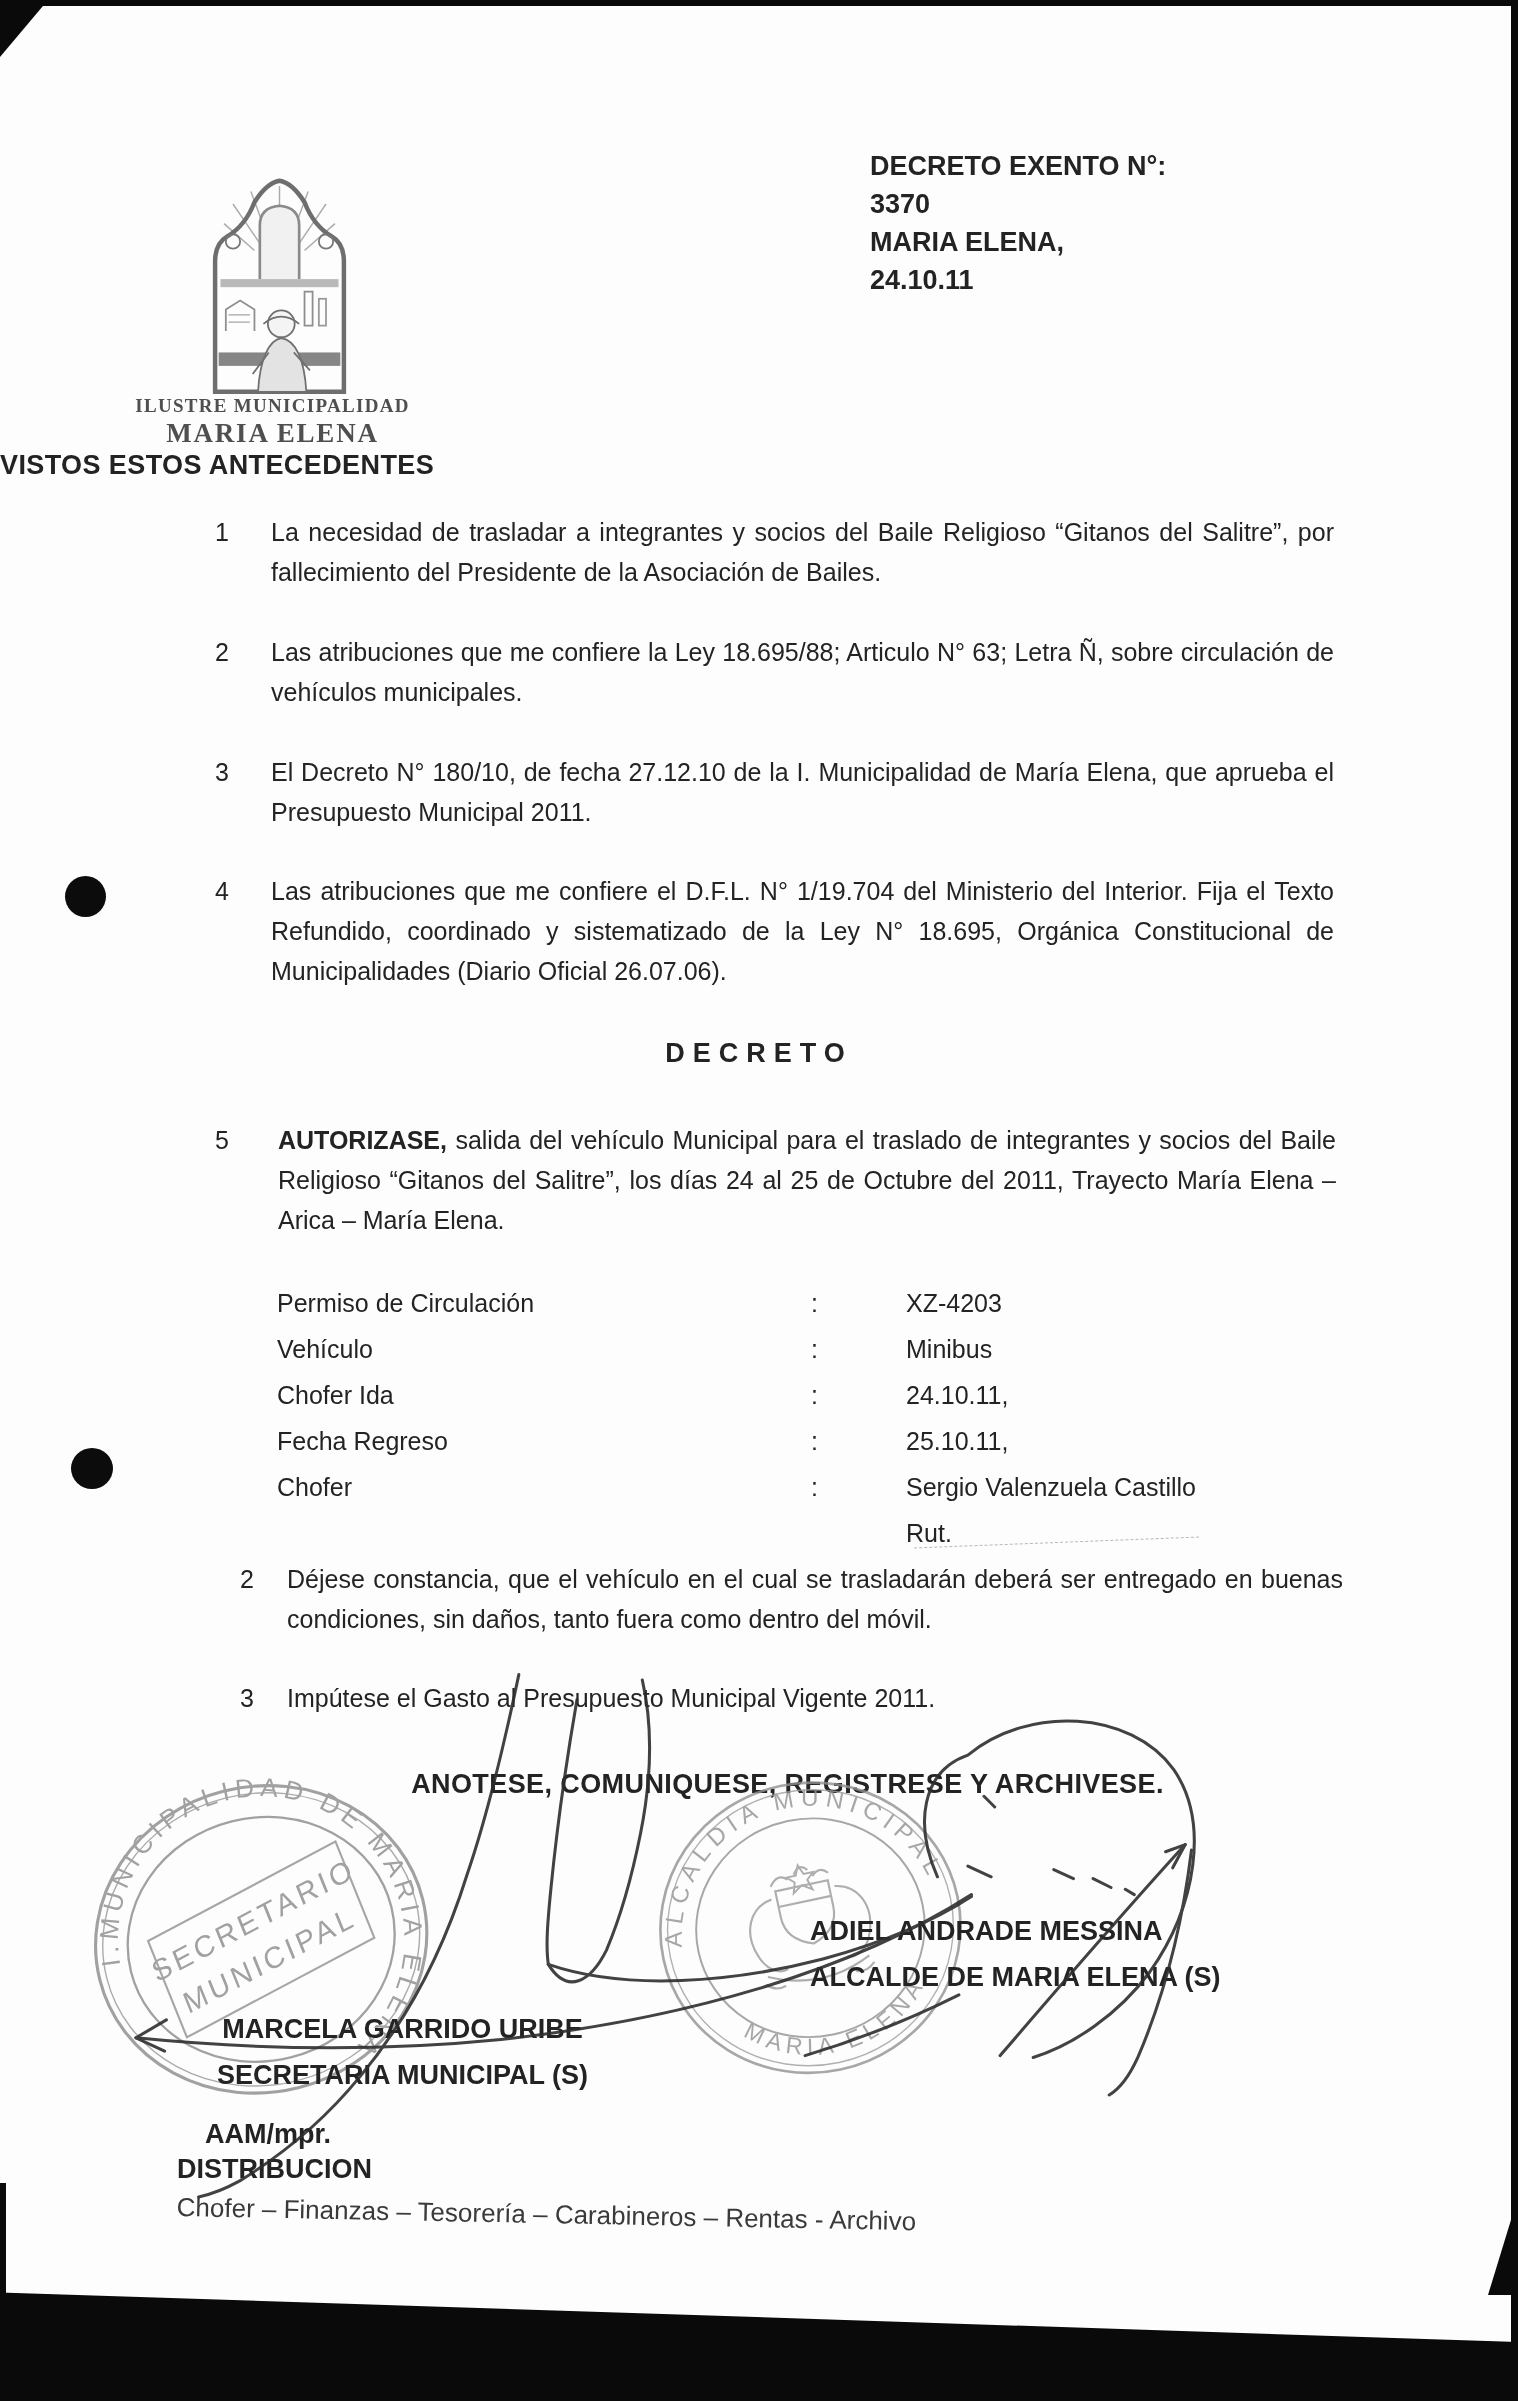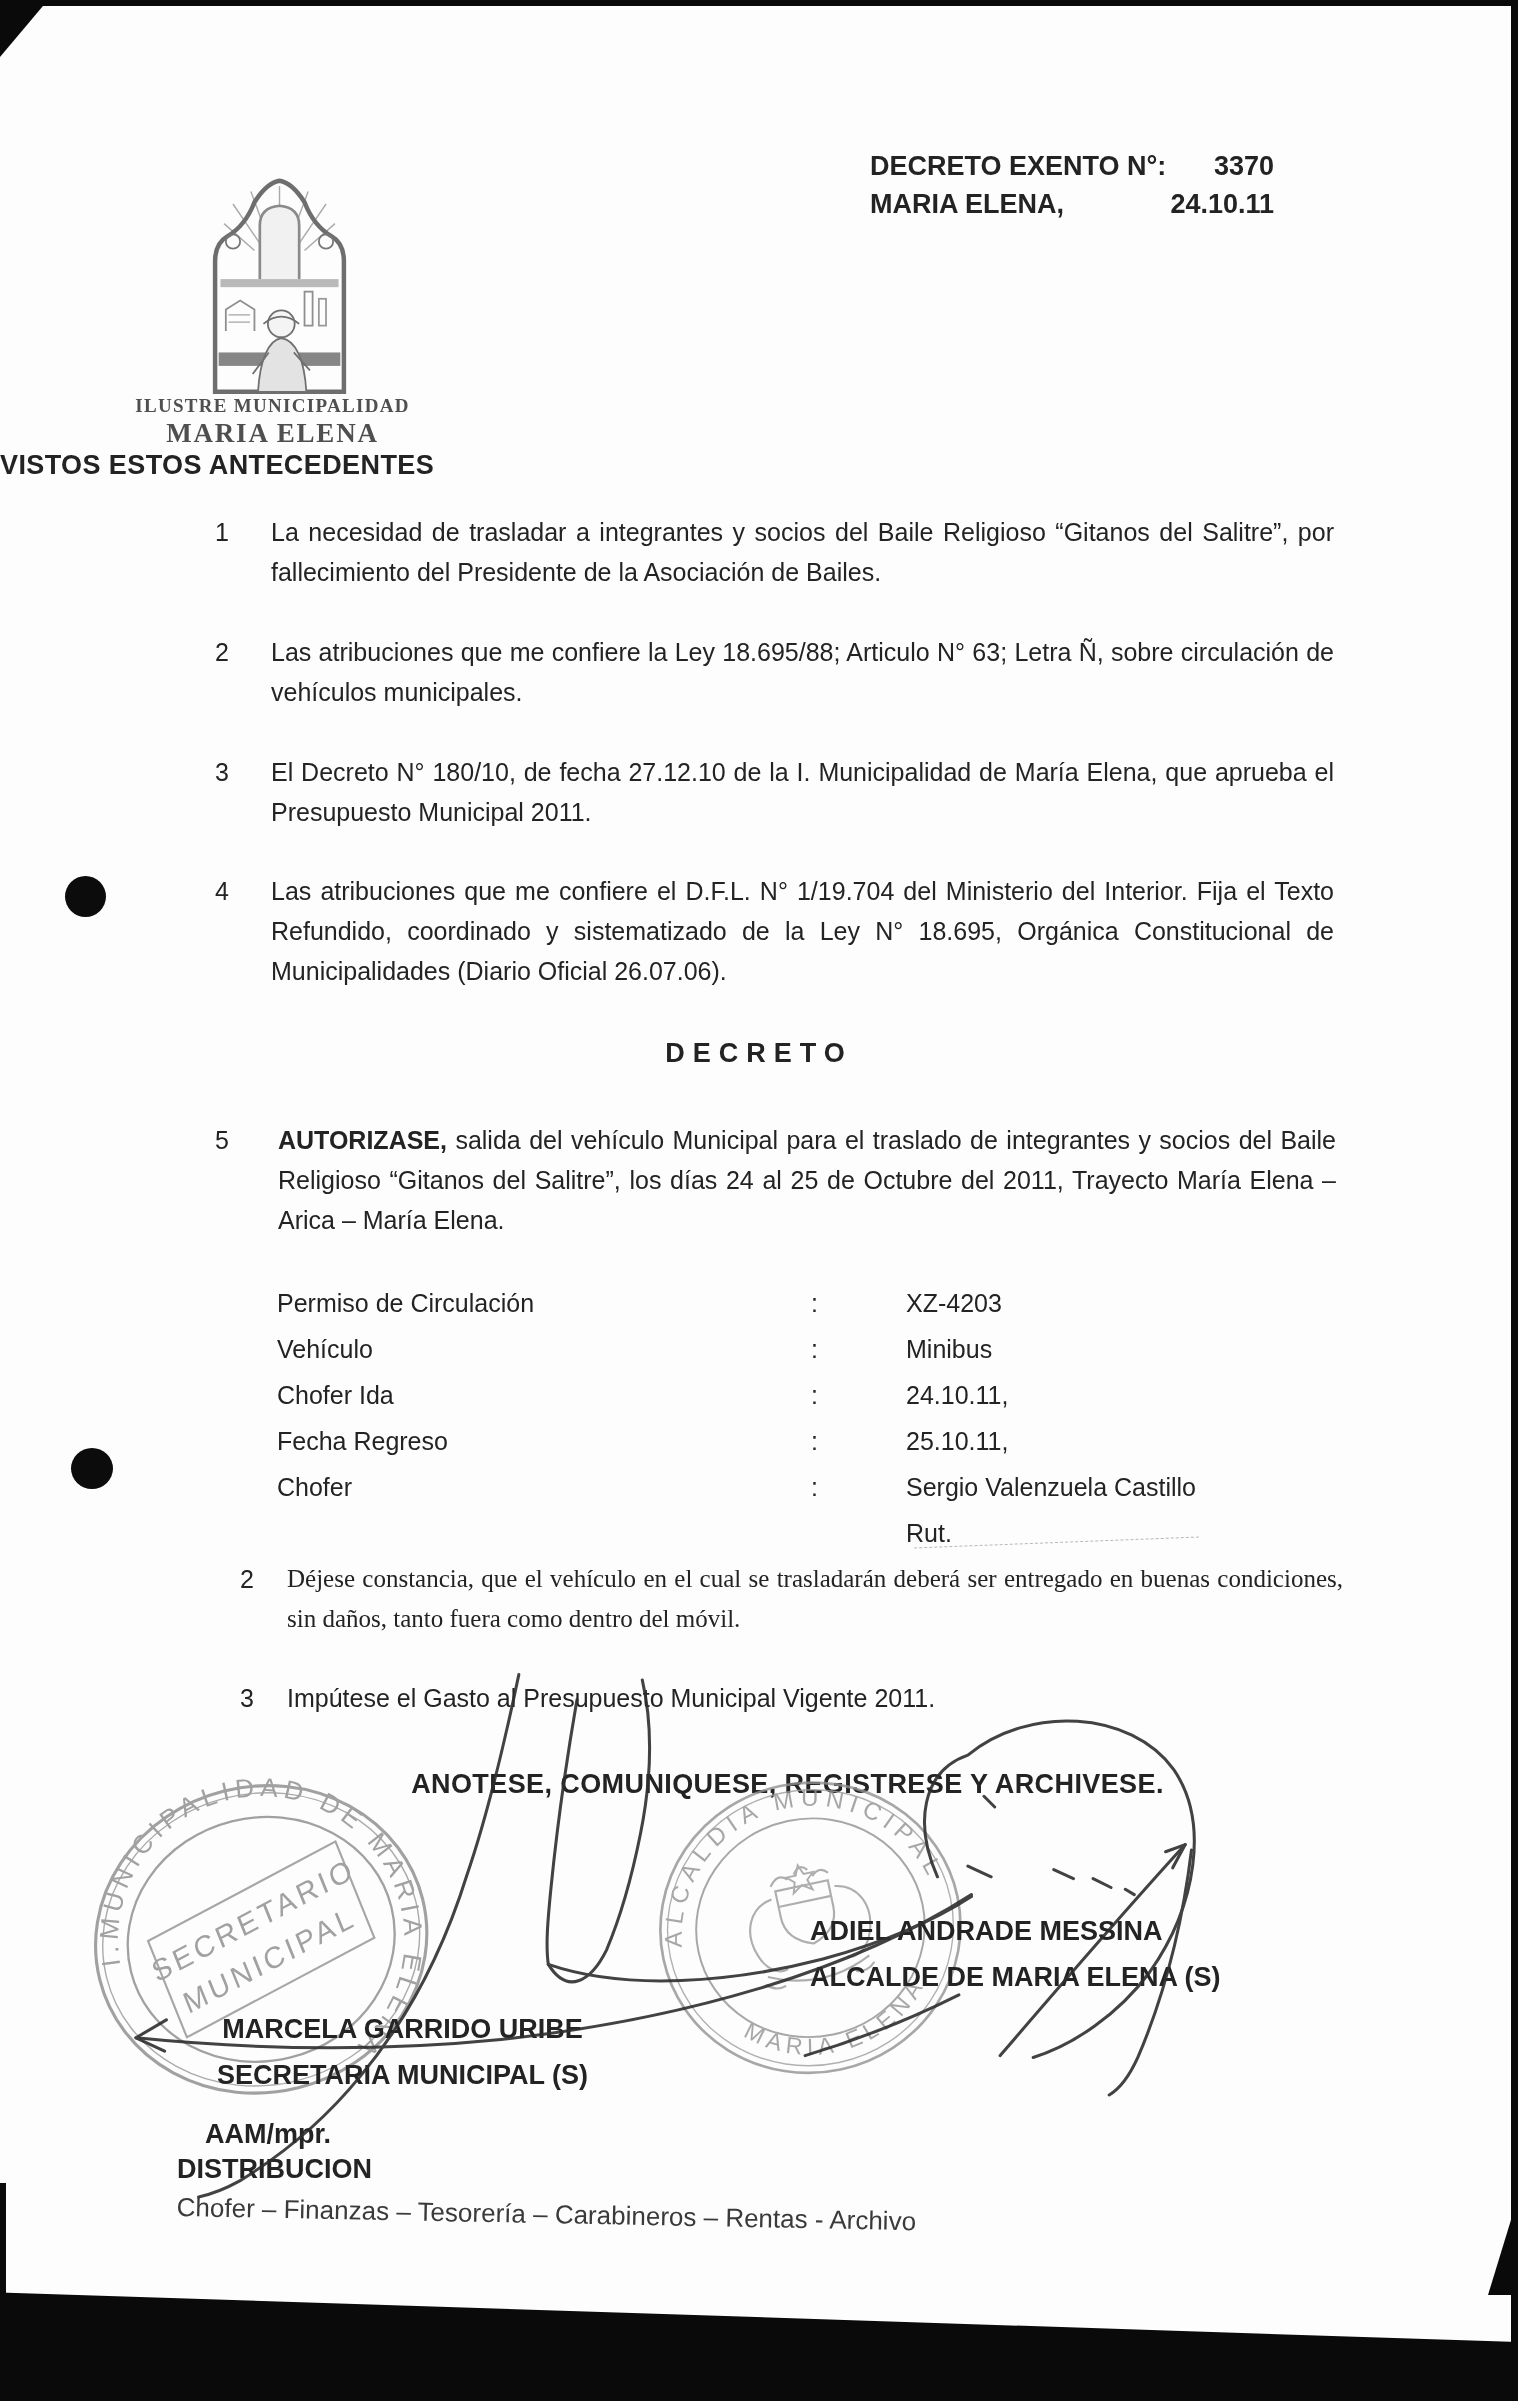--- a/index.html
+++ b/index.html
@@ -22,41 +22,41 @@
   .hp2{left:71px;top:1448px;width:42px;height:41px;}
 
   
   .logo-box{position:absolute;left:199px;top:161px;width:161px;height:238px;}
   .logo-caption{position:absolute;left:125px;top:395px;width:295px;text-align:center;
     font-family:"Liberation Serif",serif;color:#4f4f4f;}
   .logo-caption .l1{font-size:19px;letter-spacing:1.3px;font-weight:bold;}
   .logo-caption .l2{font-size:27px;letter-spacing:1.8px;font-weight:bold;margin-top:0.9px;}
 
   .decree-head{position:absolute;left:870px;top:147px;width:404px;font-weight:bold;font-size:27px;line-height:38px;}
-  .decree-head .row{display:flex;justify-content:space-between;}
+  .decree-head .row{display:flex;justify-content:flex-start;flex-direction:column;}
 
   .doc-title{position:absolute;left:0;top:432px;width:1518px;text-align:left;
     font-weight:bold;font-size:27px;letter-spacing:0.4px;margin-top:18px;}
 
   
   .item{position:absolute;display:flex;font-size:25px;line-height:40px;}
   .item .num{width:56px;flex:0 0 56px;}
   .item .txt{width:1063px;text-align:justify;}
   .i1{left:215px;top:512px;}
   .i2{left:215px;top:632px;}
   .i3{left:215px;top:752px;}
   .i4{left:215px;top:871px;}
   .decreto-h{position:absolute;left:0;top:1038px;width:1518px;text-align:center;
     font-weight:bold;font-size:27px;letter-spacing:8px;}
   .i5{left:215px;top:1120px;}
   .i5 .num{width:63px;flex:0 0 63px;}
   .i5 .txt{width:1058px;}
   .r2{left:240px;top:1559px;}
   .r2 .num,.r3 .num{width:47px;flex:0 0 47px;}
-  .r2 .txt{width:1056px;font-family:Liberation Serif, serif;}
+  .r2 .txt{width:1056px;}
   .r3{left:240px;top:1678px;}
   .r3 .txt{width:1056px;text-align:left;}
 
   
   .details{position:absolute;left:277px;top:1289px;width:993px;font-size:25px;}
   .details .drow{display:grid;grid-template-columns:534px 95px auto;height:46px;align-items:baseline;}
   .rut-dash{position:absolute;left:914px;top:1542px;width:285px;border-top:1.8px dashed #b8b8b8;
     transform:rotate(-2.2deg);}
 
   .closing{position:absolute;left:0;top:1769px;width:1575px;text-align:center;

